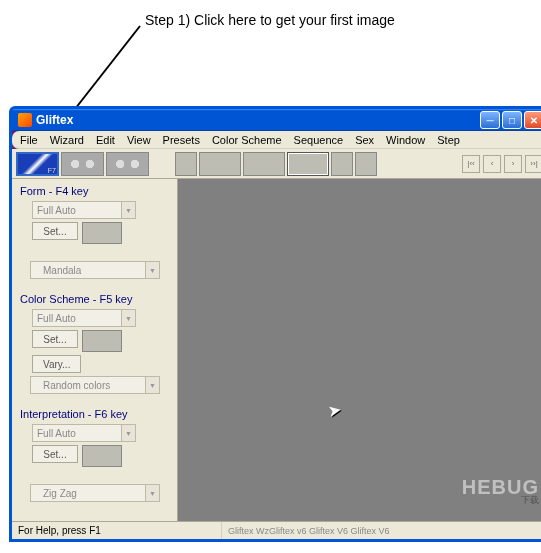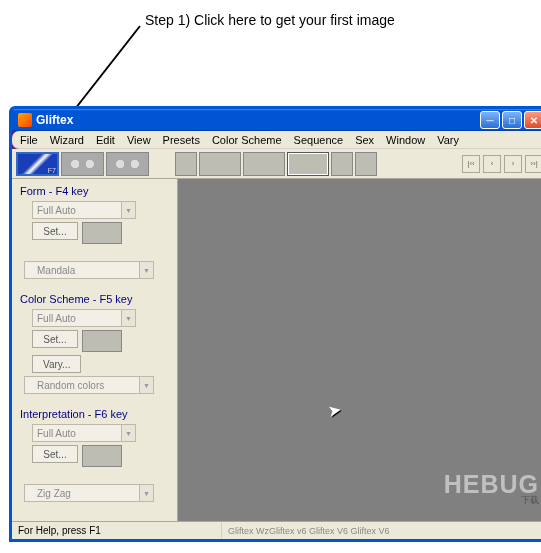--- a/index.html
+++ b/index.html
@@ -36,34 +36,34 @@
   .tool-big.sel { border: 1px solid #555; box-shadow: inset 0 0 0 1px #fff; }
   .nav-group { display: flex; gap: 3px; margin-left: auto; }
   .nav-btn { width: 18px; height: 18px; border: 1px solid #aca899; background: #ece9d8; display: flex; align-items: center; justify-content: center; font-size: 8px; color: #666; cursor: pointer; }
   
   .workspace { flex: 1; display: flex; min-height: 0; }
   .sidebar { width: 166px; background: #ece9d8; padding: 6px 8px; overflow: hidden; border-right: 1px solid #aca899; }
   .panel { margin-bottom: 14px; }
   .panel-title { color: #000080; font-size: 11px; margin-bottom: 4px; }
   .row { display: flex; gap: 4px; margin: 3px 0 3px 12px; }
   .combo { height: 18px; border: 1px solid #bdb8a8; background: #f2f0e6; display: inline-flex; align-items: center; padding: 0 4px; color: #888; font-size: 10px; position: relative; width: 104px; }
-  .combo.w2 { width: 130px; margin-left: 4px; padding-left: 12px; }
+  .combo.w2 { width: 130px; margin-left: 10px; padding-left: 12px; }
   .combo .arrow { position: absolute; right: 0; top: 0; bottom: 0; width: 14px; background: #e8e5d8; border-left: 1px solid #bdb8a8; display: flex; align-items: center; justify-content: center; color: #999; font-size: 7px; }
   .btn { height: 18px; border: 1px solid #aca899; background: #f2f0e6; padding: 0 10px; display: inline-flex; align-items: center; font-size: 10px; color: #555; cursor: pointer; min-width: 46px; justify-content: center; }
   .swatch { width: 40px; height: 22px; background: #bdbdb3; border: 1px solid #888; }
   
   .canvas { flex: 1; background: #808080; position: relative; }
   .cursor { position: absolute; top: 222px; left: 150px; color: #fff; font-size: 16px; text-shadow: 1px 1px 0 #000; transform: rotate(-10deg); }
   
   .statusbar { height: 18px; background: #ece9d8; border-top: 1px solid #aca899; display: flex; align-items: center; font-size: 10px; }
   .status-cell { border-right: 1px solid #d4d0c8; padding: 0 6px; height: 100%; display: flex; align-items: center; }
   .status-cell.c1 { width: 210px; }
   .status-cell.c2 { flex: 1; color: #888; font-size: 9px; }
   
-  .watermark { position: absolute; bottom: 22px; right: 8px; font-size: 25px; font-weight: 900; color: rgba(255,255,255,0.5); letter-spacing: 1px; font-family: Arial Black, sans-serif; }
+  .watermark { position: absolute; bottom: 22px; right: 8px; font-size: 20px; font-weight: 900; color: rgba(255,255,255,0.5); letter-spacing: 1px; font-family: Arial Black, sans-serif; }
   .wm-sub { position: absolute; bottom: 14px; right: 8px; font-size: 9px; color: rgba(0,0,0,0.4); }
 </style>
 </head>
 <body>
 
 <div class="annotation">Step 1) Click here to get your first image</div>
 <div class="pointer-line">
   <svg viewBox="0 0 90 110">
       <line x1="85" y1="2" x2="2" y2="108" stroke="#000" stroke-width="2"></line>
       <polygon points="0,110 10,100 6,112" fill="#000"></polygon>
@@ -85,21 +85,21 @@
   <div class="menubar">
     <span class="menu-item">File</span>
     <span class="menu-item">Wizard</span>
     <span class="menu-item">Edit</span>
     <span class="menu-item">View</span>
     <span class="menu-item">Presets</span>
     <span class="menu-item">Color Scheme</span>
     <span class="menu-item">Sequence</span>
     <span class="menu-item">Sex</span>
     <span class="menu-item">Window</span>
-    <span class="menu-item">Vary</span>
+    <span class="menu-item">Step</span>
   </div>
 
   <div class="toolbar">
     <div class="tool-thumb t1 active">
         <span class="lbl">F7</span>
       </div>
     <div class="tool-thumb t2"></div>
     <div class="tool-thumb t3"></div>
     <div class="tool-gap"></div>
     <div class="tool-big sm"></div>

